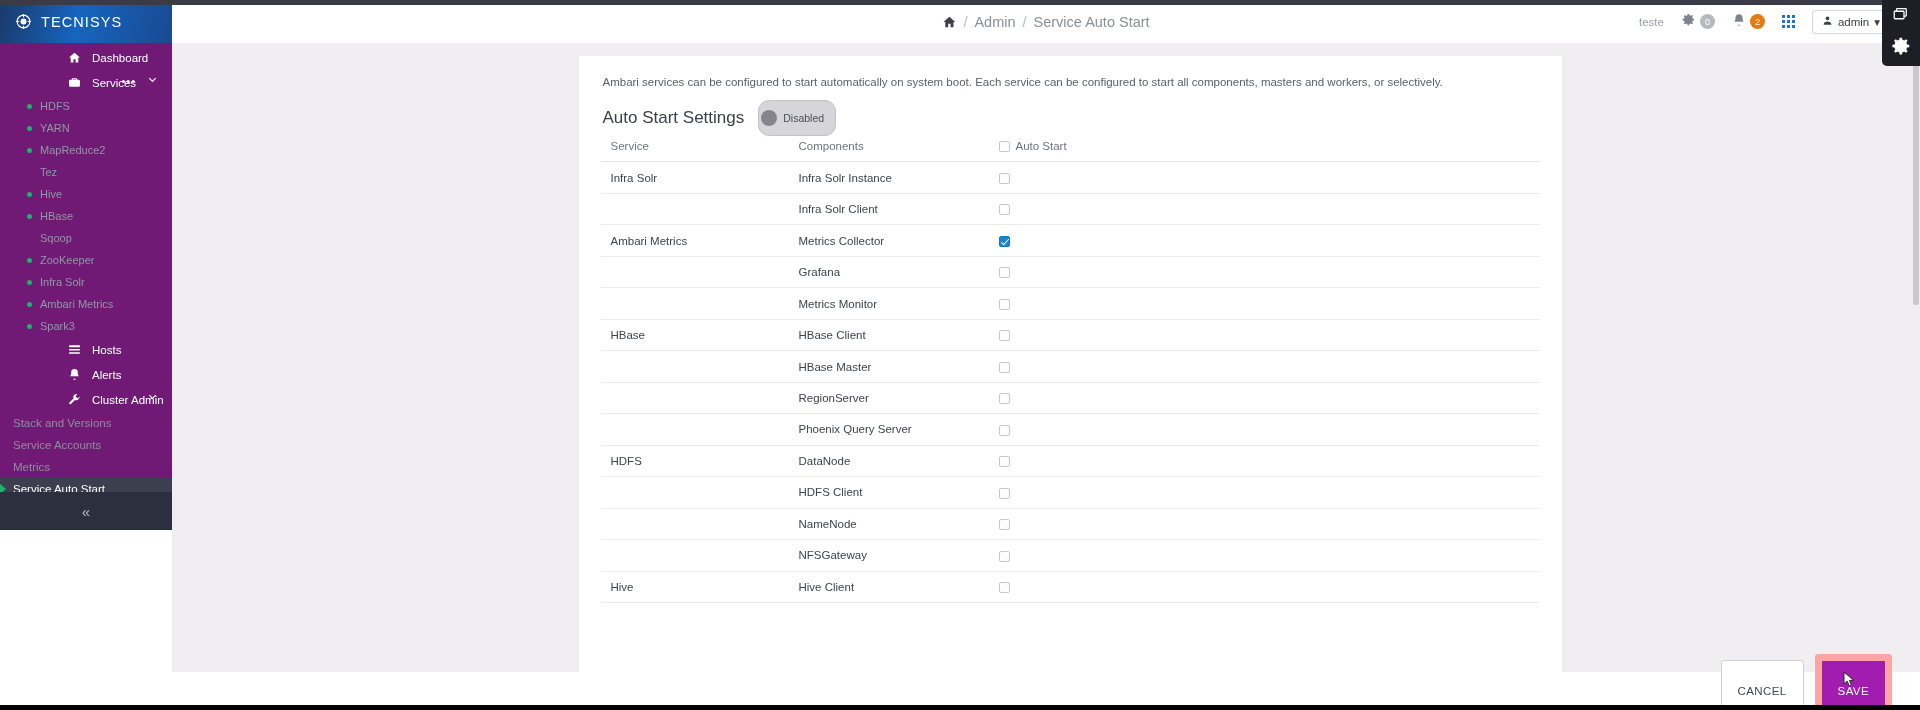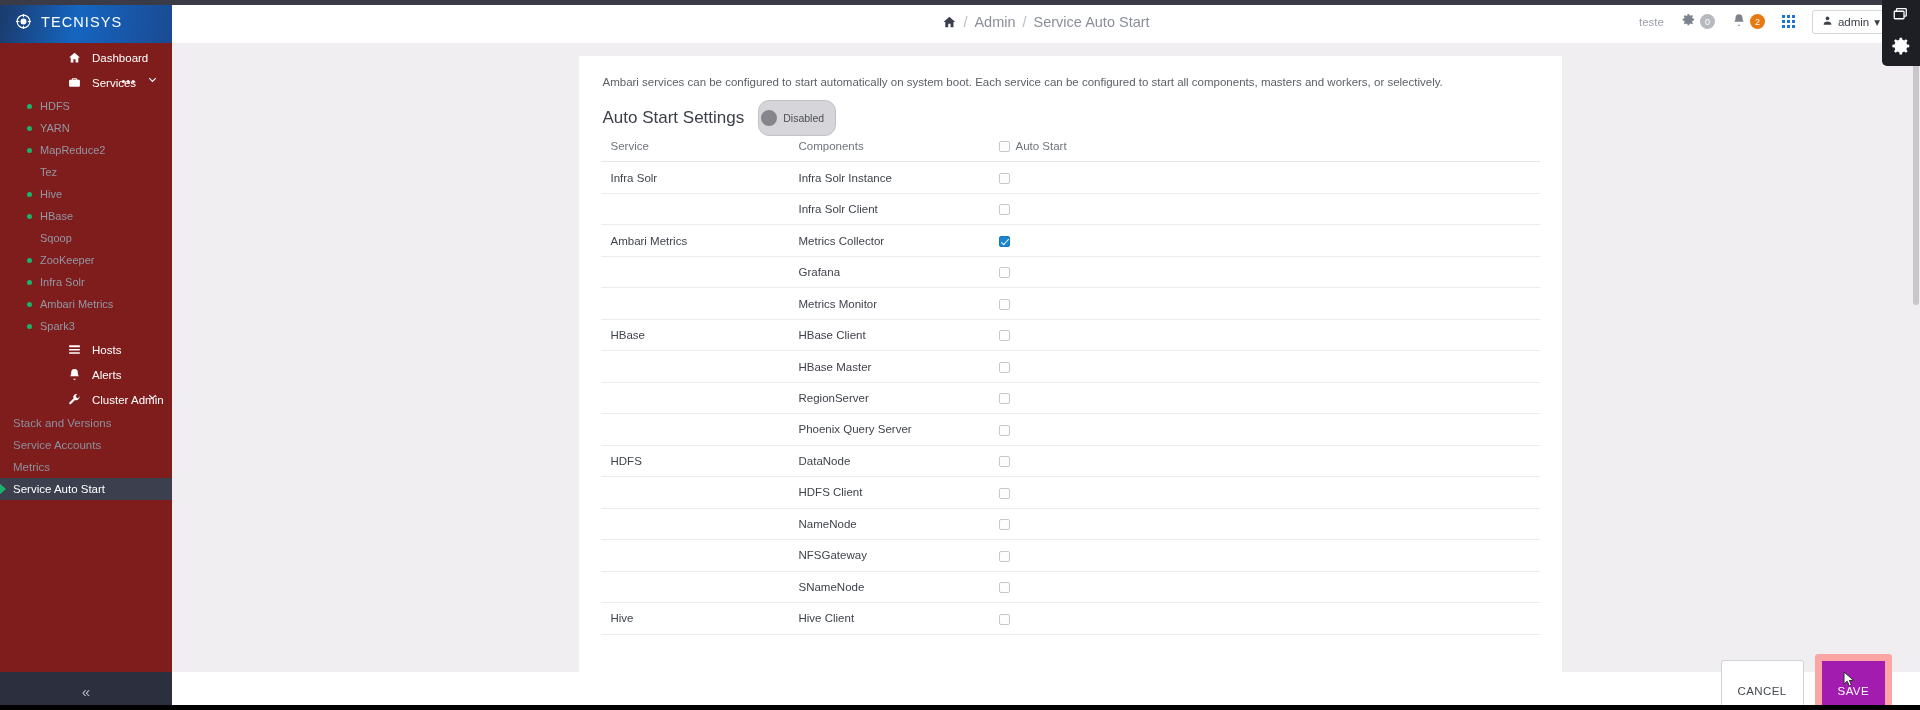--- a/index.html
+++ b/index.html
@@ -26,22 +26,22 @@
   .bottom-strip {
     position: absolute; bottom: 0; left: 0;
     width: 1920px; height: 5px;
     background: #000000;
     z-index: 40;
   }
 
   
   .sidebar {
     width: 172px; min-width: 172px;
-    height: 710px;
-    background: #7f1d1d;
+    height: 530px;
+    background: #701a75;
     position: relative;
     z-index: 20;
     display: flex;
     flex-direction: column;
   }
   .brand {
     height: 43px;
     display: flex; align-items: center;
     padding-left: 14px;
     background: linear-gradient(100deg,#1b3a6b 0%, #1565c0 45%, #1a4a92 100%);
@@ -671,26 +671,20 @@
               <td>NameNode</td>
               <td><span class="cbox"></span></td>
               <td></td>
             </tr>
             <tr>
               <td class="svc"></td>
               <td>NFSGateway</td>
               <td><span class="cbox"></span></td>
               <td></td>
             </tr>
-            <tr>
-              <td class="svc"></td>
-              <td>SNameNode</td>
-              <td><span class="cbox"></span></td>
-              <td></td>
-            </tr>
 
             <tr class="row-sep">
               <td class="svc">Hive</td>
               <td>Hive Client</td>
               <td><span class="cbox"></span></td>
               <td></td>
             </tr>
 
           </tbody>
         </table>

